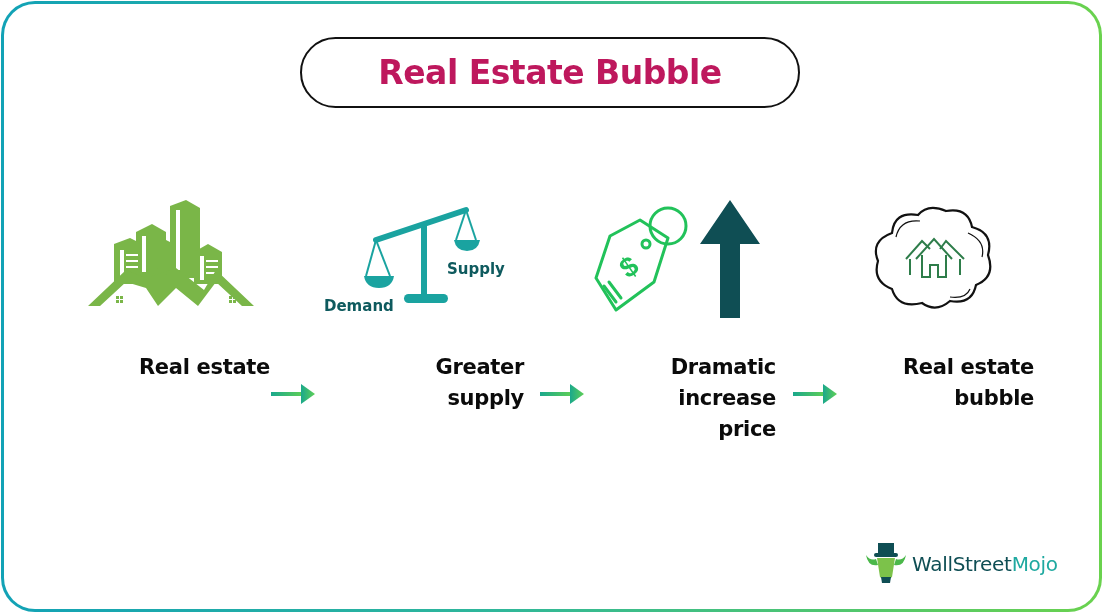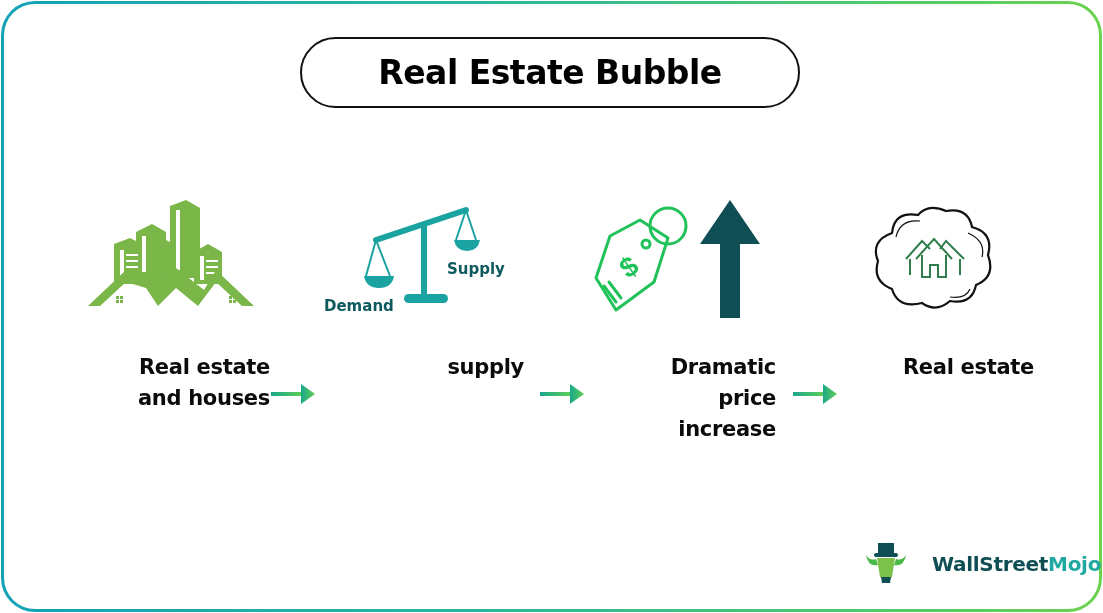--- a/index.html
+++ b/index.html
@@ -3,27 +3,27 @@
 <meta charset="utf-8">
 <style>
   html, body { margin:0; padding:0; }
   body { width:1103px; height:613px; position:relative; background:#ffffff; overflow:hidden;
          font-family:"DejaVu Sans", "Liberation Sans", sans-serif; }
   .frame { position:absolute; left:1px; top:1px; width:1101px; height:611px; border-radius:34px;
            background:linear-gradient(90deg,#12a2b6 0%,#2fb79a 45%,#6ad24e 100%); }
   .frame-inner { position:absolute; left:3px; top:3px; right:3px; bottom:3px; border-radius:31px; background:#fff; }
   .title-pill { position:absolute; left:300px; top:37px; width:500px; height:71px; border:2px solid #111;
                 border-radius:36px; box-sizing:border-box; display:flex; align-items:center; justify-content:center; }
-  .title-pill span { font-weight:bold; font-size:33px; color:#000000; letter-spacing:-0.5px; }
+  .title-pill span { font-weight:bold; font-size:33px; color:#be185d; letter-spacing:-0.5px; }
   .icon { position:absolute; }
   .step-text { position:absolute; text-align:right; font-weight:bold; font-size:21px; line-height:31px; color:#0b0b0b; letter-spacing:-0.3px; }
   .flow-arrow { position:absolute; width:44px; height:20px; }
   .lbl { position:absolute; font-weight:bold; font-size:15px; color:#0e5a5e; }
   .logo { position:absolute; left:864px; top:543px; display:flex; align-items:center; }
-  .logo-text { font-weight:bold; font-size:20px; letter-spacing:-0.3px; margin-left:24px; }
+  .logo-text { font-weight:normal; font-size:20px; letter-spacing:-0.3px; margin-left:4px; }
   .logo-text .a { color:#0f4e54; }
   .logo-text .b { color:#1fa9a0; }
 </style>
 </head>
 <body>
 
 <div class="frame">
   <div class="frame-inner"></div>
 </div>
 
@@ -109,32 +109,33 @@
     <polyline points="46,56 64,36 82,56"></polyline>
     <polyline points="70,46 76,38 94,56"></polyline>
     <polyline points="52,52 52,74 60,74 60,62 68,62 68,74 76,74 76,52"></polyline>
     <line x1="40" y1="56" x2="40" y2="72"></line>
       <line x1="90" y1="56" x2="90" y2="72"></line>
   </g>
 </svg>
 
 <div class="step-text" style="left:70px;top:352px;width:200px">
   <div>Real estate</div>
-  <div>and houses</div>
 </div>
 <div class="step-text" style="left:324px;top:352px;width:200px">
+  <div>Greater</div>
   <div>supply</div>
 </div>
 <div class="step-text" style="left:576px;top:352px;width:200px">
   <div>Dramatic</div>
+  <div>increase</div>
   <div>price</div>
-  <div>increase</div>
 </div>
 <div class="step-text" style="left:834px;top:352px;width:200px">
   <div>Real estate</div>
+  <div>bubble</div>
 </div>
 
 <svg class="flow-arrow" style="left:271px;top:384px" viewBox="0 0 44 20">
   <defs>
       <linearGradient id="ag" x1="0" y1="0" x2="1" y2="0">
         <stop offset="0" stop-color="#1aa88c"></stop>
         <stop offset="1" stop-color="#5fcf55"></stop>
       </linearGradient>
     </defs>
   <rect x="0" y="8" width="32" height="4" fill="url(#ag)"></rect>

